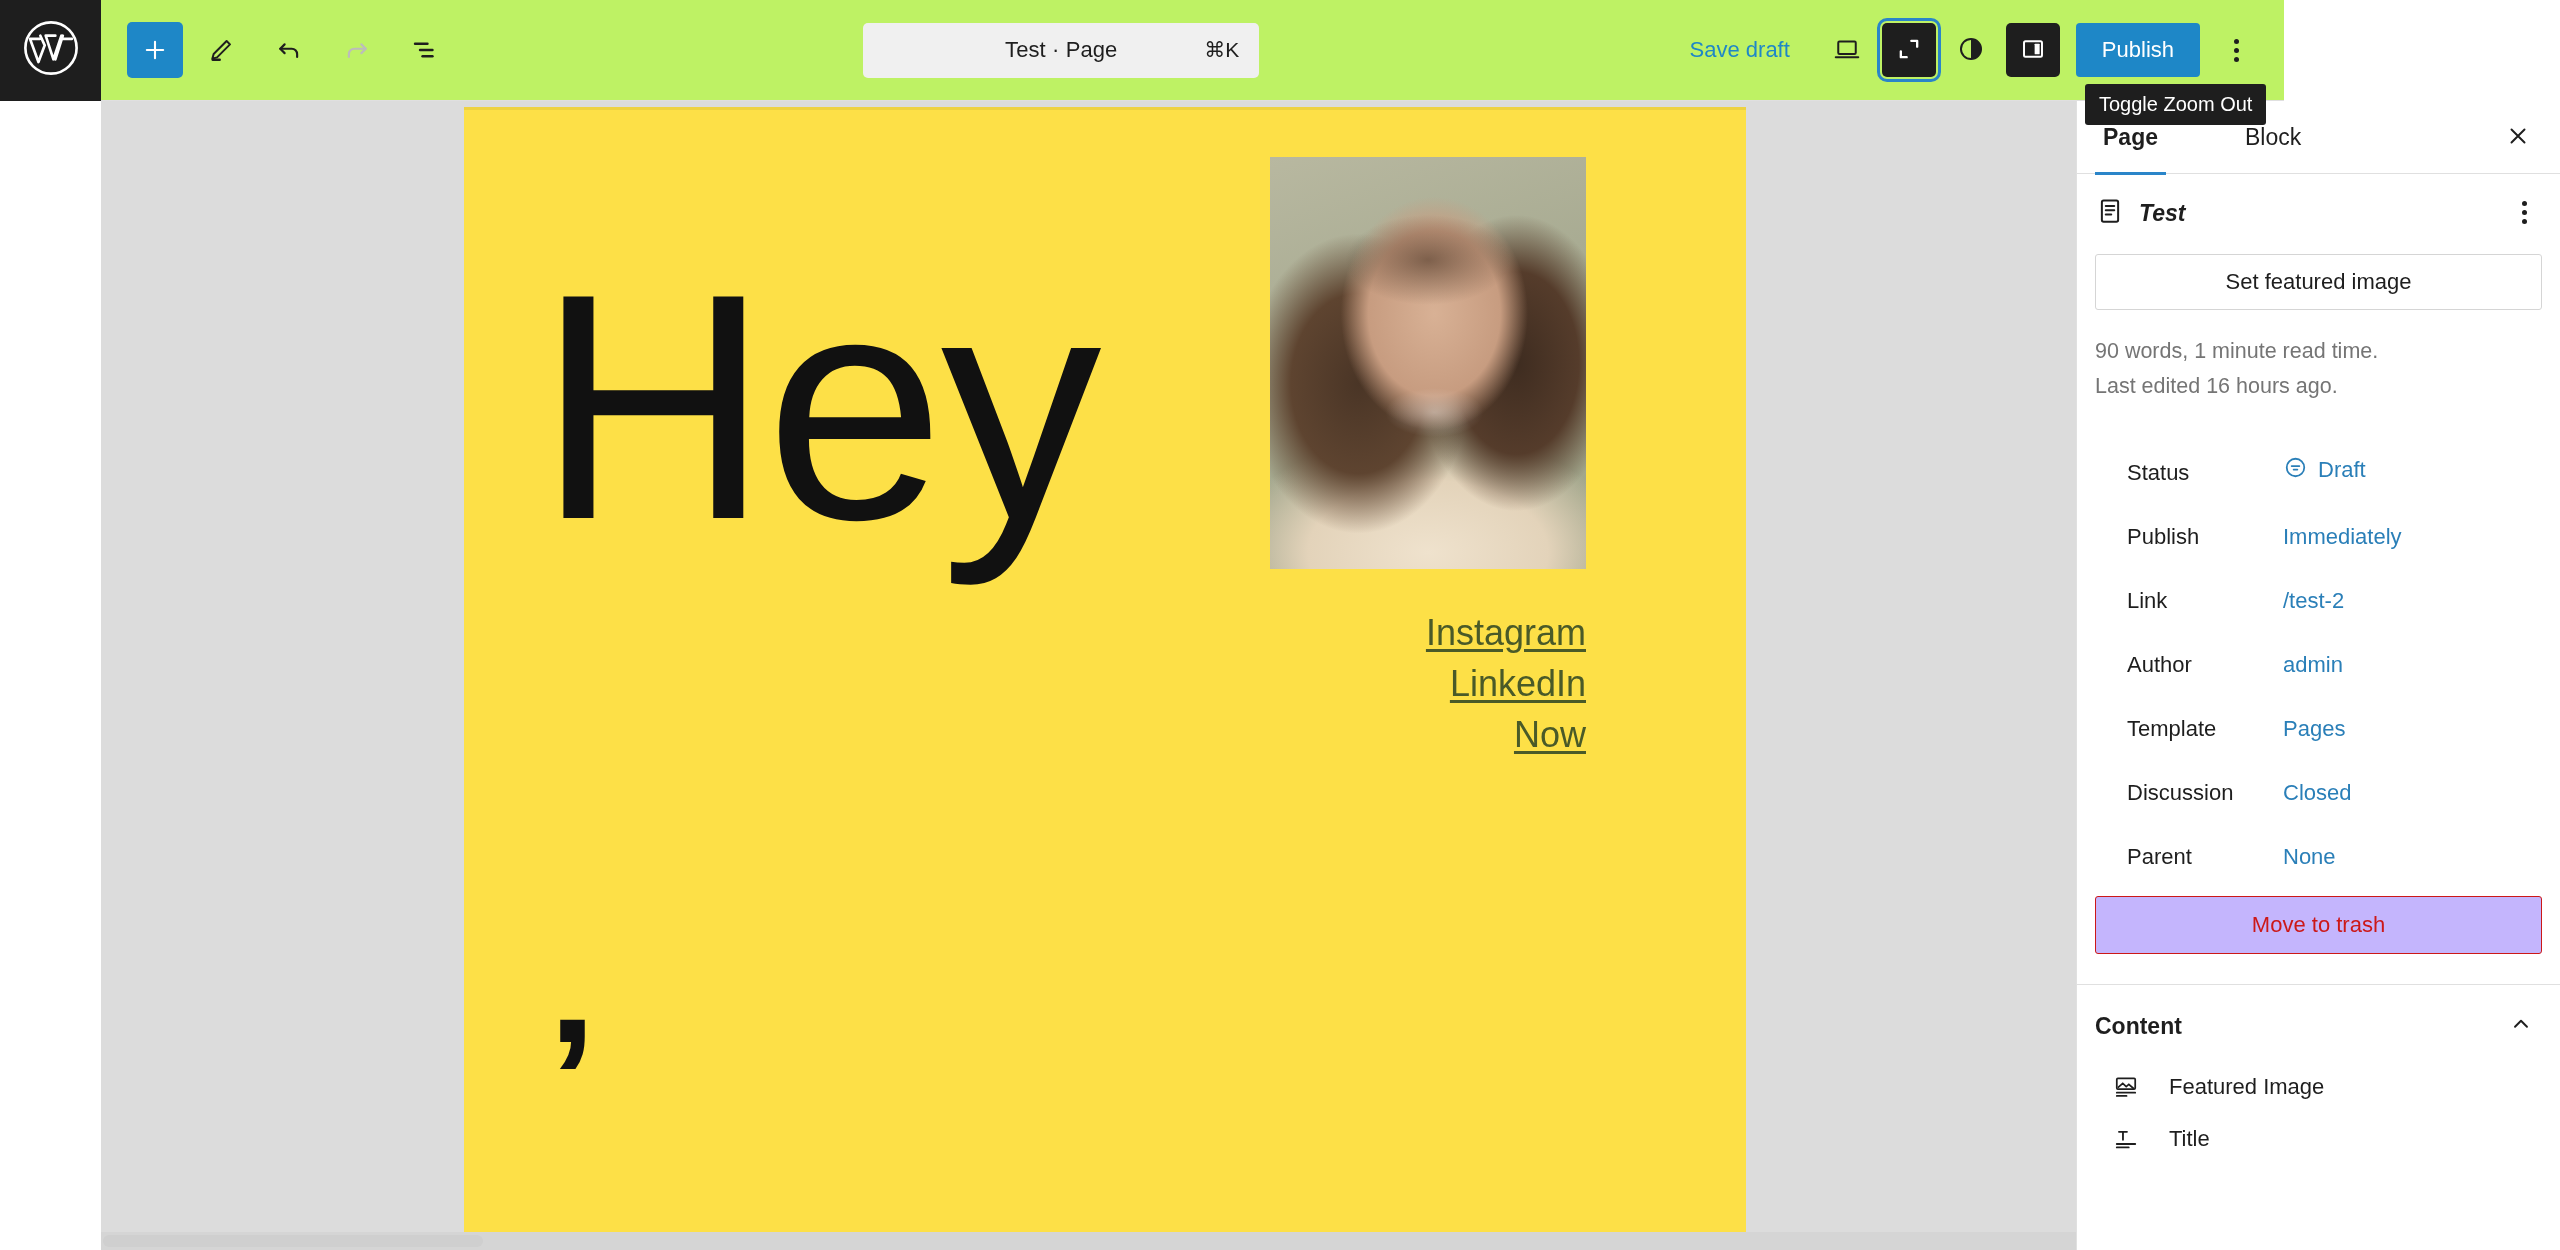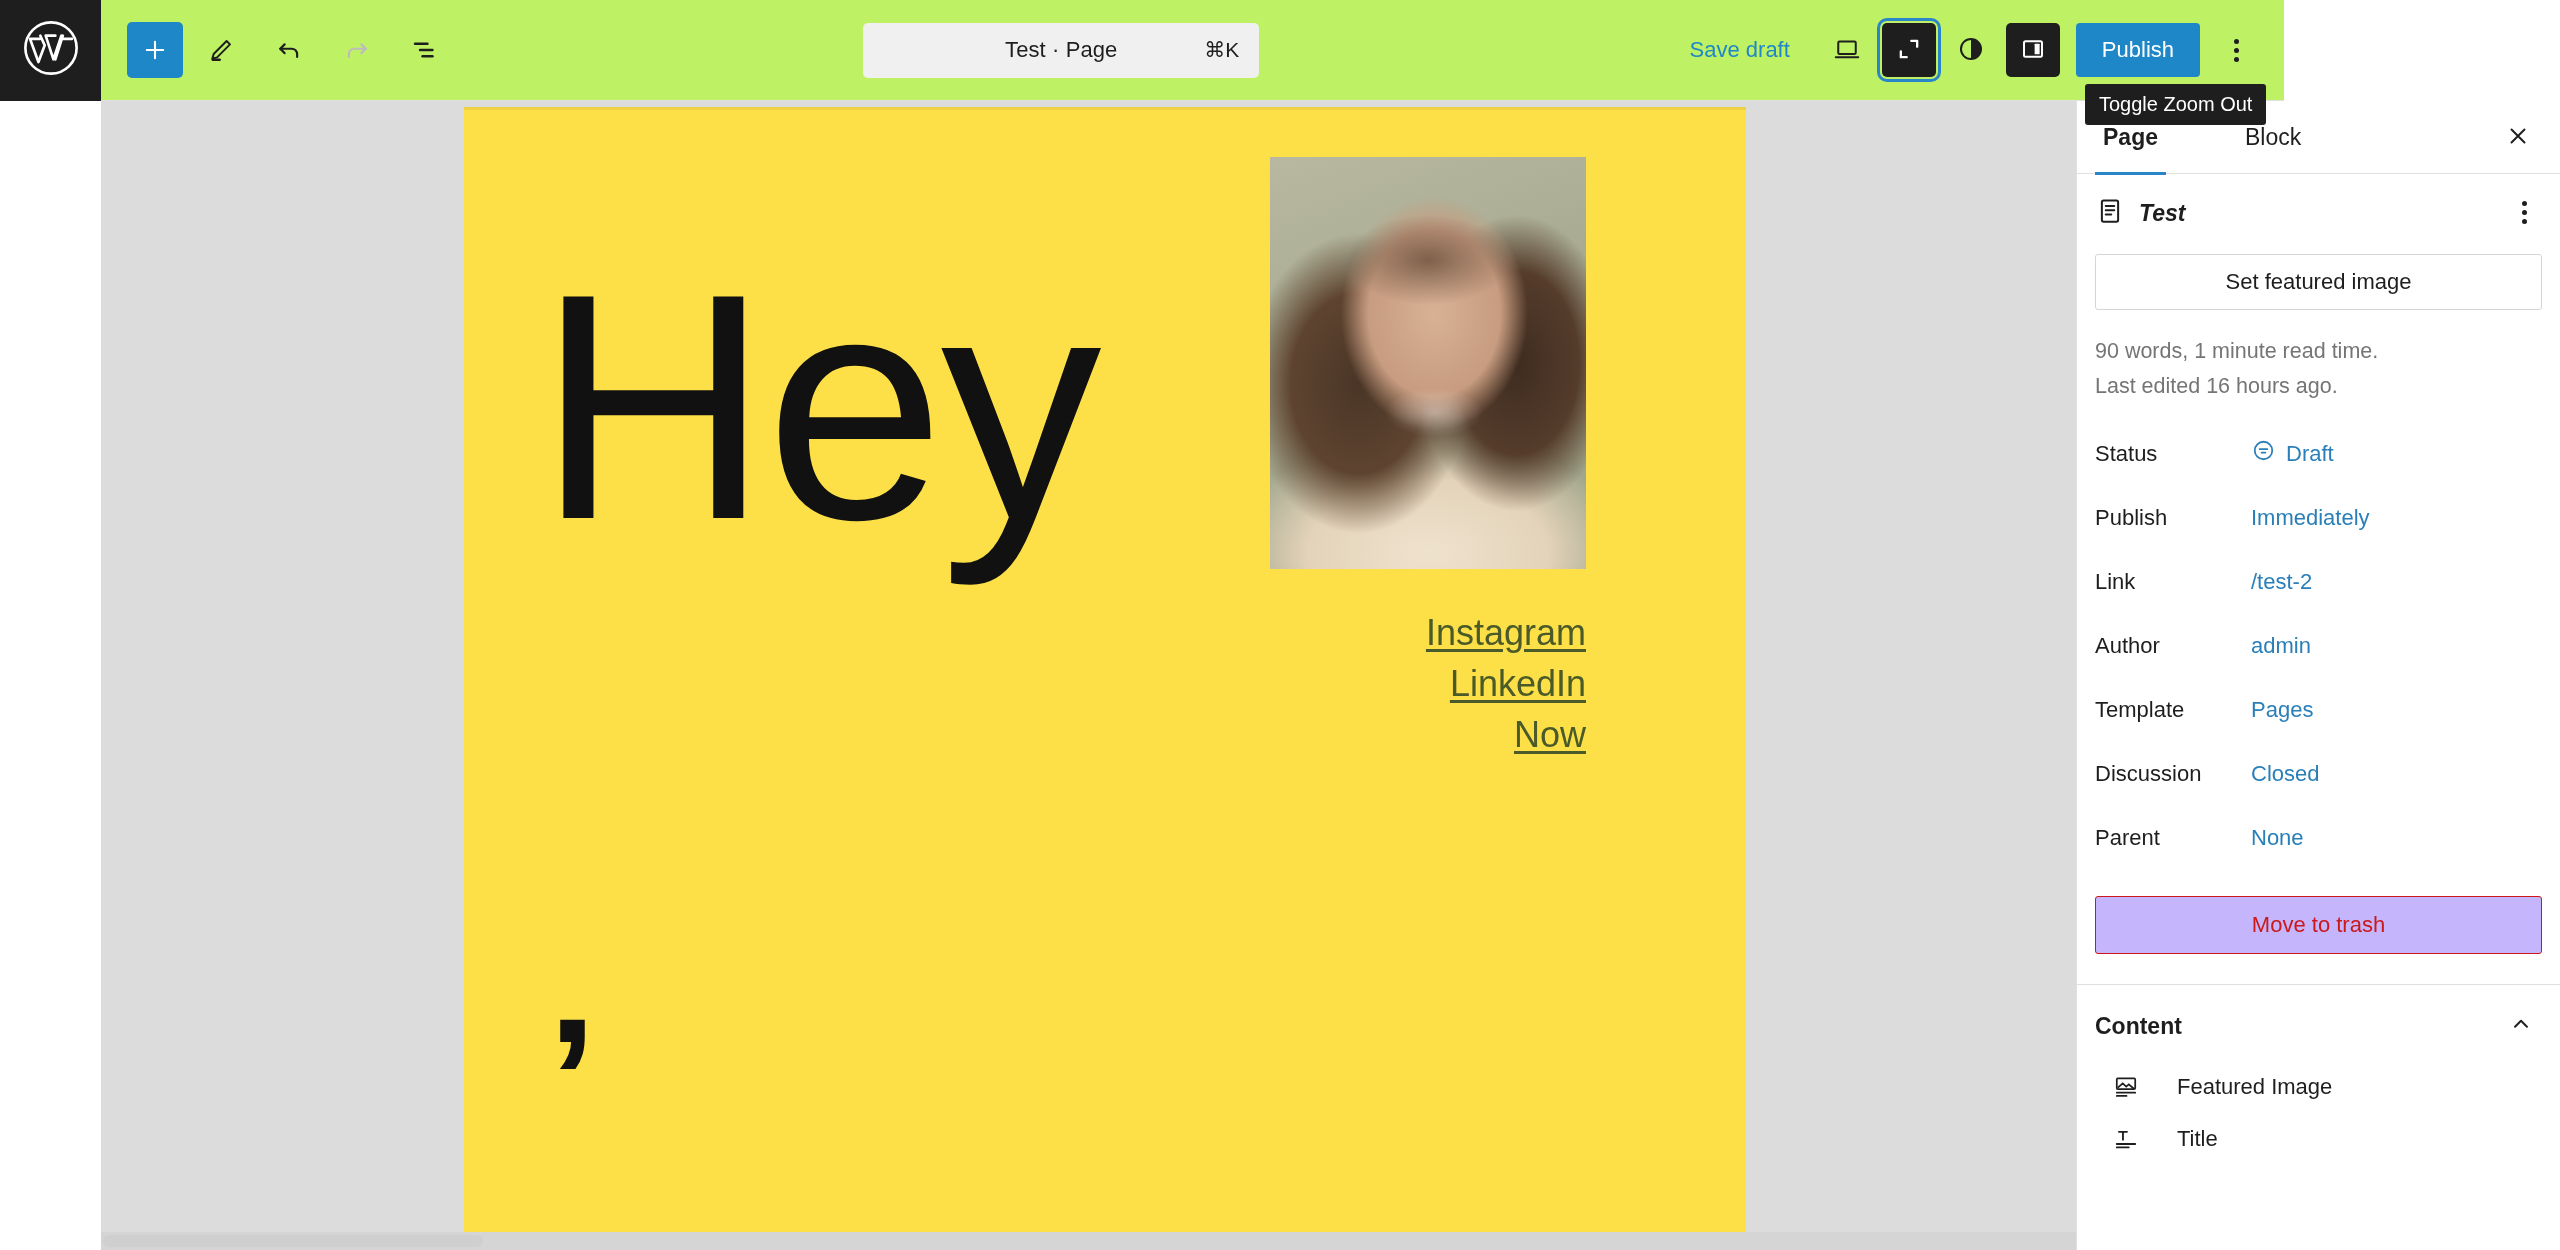--- a/index.html
+++ b/index.html
@@ -242,22 +242,23 @@
     cursor: pointer;
   }
   .meta-lines {
     padding: 24px 18px 6px 18px;
     color: #757575;
     font-size: 21.5px;
     line-height: 1.62;
   }
   .field-list { padding: 12px 18px 0 18px; }
   .field-row {
-    display: flex; align-items: center;
+    display: flex; align-items: flex-end;
     height: 64px;
+    margin-left: 32px;
   }
   .field-label { width: 156px; font-size: 22px; color: #1e1e1e; }
   .field-value {
     font-size: 22px; color: #2a7fb8; background:none; border:none;
     cursor: pointer; display:flex; align-items:center; gap:10px; padding:0;
   }
   .trash-btn {
     display:block;
     margin: 26px 18px 0 18px;
     width: calc(100% - 36px);
@@ -268,21 +269,21 @@
     color: #cc1818; font-size: 22px; cursor: pointer;
   }
   .sb-divider { height:1px; background:#e0e0e0; margin-top: 30px; }
   .content-panel-head {
     display:flex; align-items:center; justify-content:space-between;
     padding: 26px 26px 18px 18px;
     cursor: pointer;
   }
   .content-panel-head span { font-size: 23px; font-weight: 600; color:#1e1e1e; }
   .content-item {
-    display:flex; align-items:center; gap: 36px;
+    display:flex; align-items:center; gap: 28px;
     padding: 11px 18px 11px 34px;
     cursor: pointer;
   }
   .content-item span { font-size: 22px; color:#1e1e1e; }
   .ci-icon { width:30px; height:30px; display:flex;align-items:center;justify-content:center;color:#1e1e1e; }
 </style>
 </head>
 <body>
 
 <div class="topbar">

